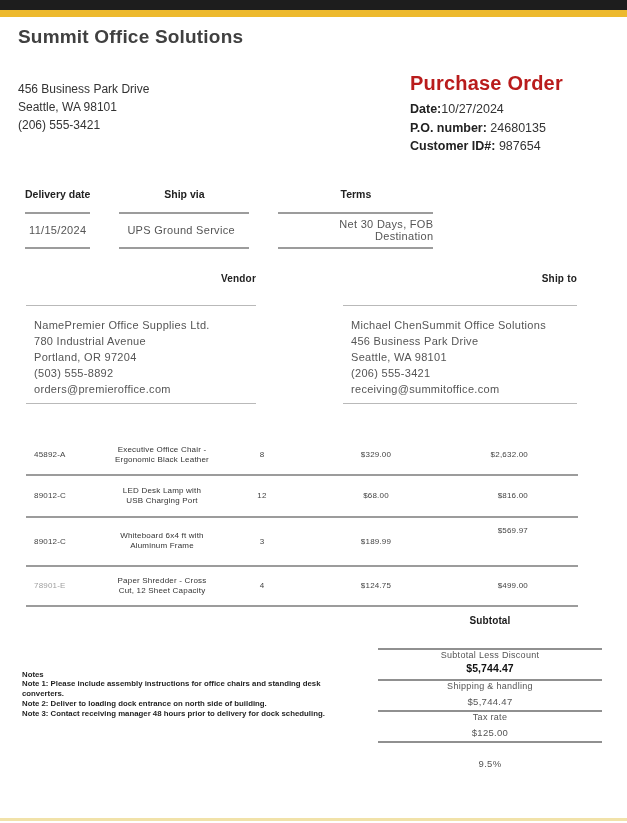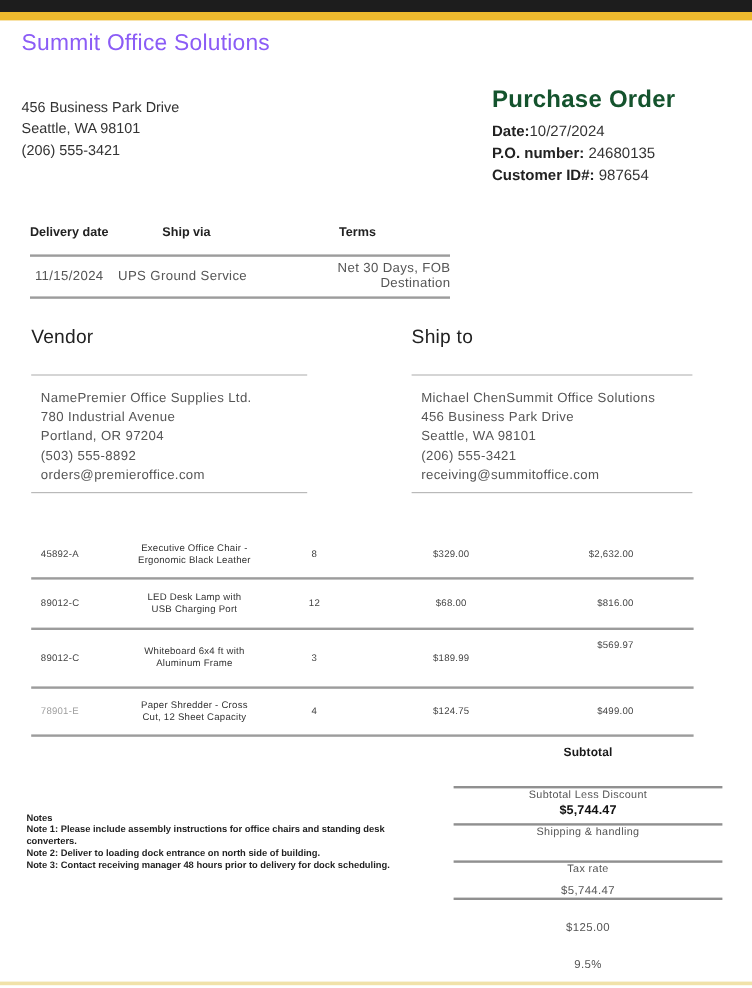--- a/index.html
+++ b/index.html
@@ -5,47 +5,47 @@
   html,body { margin:0; padding:0; background:#fff; }
   .page {
     width:627px; height:823px; position:relative; overflow:hidden;
     background:#ffffff; font-family:"Liberation Sans", sans-serif;
   }
   .bar-black { height:10px; background:#1d1d1d; }
   .bar-gold  { height:7px;  background:#edb92e; }
   .content { padding:0 25px 0 18px; }
 
   
-  .company-name { margin:9px 0 0 0; font-size:19px; font-weight:normal; color:#8b5cf6; letter-spacing:.2px; }
+  .company-name { margin:9px 0 0 0; font-size:19px; font-weight:bold; color:#404040; letter-spacing:.2px; }
   .head-row { display:flex; justify-content:space-between; margin-top:24px; }
   .company-address { padding-top:8px; font-size:12px; line-height:18px; color:#333; }
   .po-block { width:192px; }
-  .po-title { margin:0 0 5px 0; font-size:20px; font-weight:bold; color:#14532d; letter-spacing:.2px; }
+  .po-title { margin:0 0 5px 0; font-size:20px; font-weight:bold; color:#b91c1c; letter-spacing:.2px; }
   .meta-line { font-size:12.5px; line-height:18.5px; color:#222; }
   .meta-line .lbl { font-weight:bold; }
   .meta-line .sep { font-weight:bold; white-space:pre; }
   .meta-line .val { font-weight:normal; color:#333; }
 
   
-  .ship-table { margin:20px 0 0 7px; width:540px; display:flex; }
+  .ship-table { margin:20px 0 0 7px; width:540px; display:flex;gap:29px; }
   .ship-col:nth-of-type(2) { width:130px; }
   .ship-col:nth-of-type(3) { width:155px;text-align:right; }
   .ship-col:nth-of-type(4) { width:255px; }
   .ship-header { height:36px; display:flex; align-items:center; justify-content:center;
                  font-size:10.5px; font-weight:bold; color:#222; }
   .ship-value  { border-top:2px solid #9c9c9c; border-bottom:2px solid #9c9c9c; height:33px;
                  display:flex; align-items:center; justify-content:center;
                  font-size:11px; color:#555; letter-spacing:.3px; }
   .ship-col:nth-of-type(2) .ship-value { justify-content:flex-start; padding-left:8px; }
 
   
   .parties { margin:24px 0 0 8px; width:551px; display:flex; justify-content:space-between; }
   .party { width:230px; }
   .party.ship-to { width:234px; }
-  .party-heading { font-size:16px; font-weight:normal; color:#222; letter-spacing:.2px; }
+  .party-heading { font-size:10px; font-weight:bold; color:#222; letter-spacing:.2px;text-align:right; }
   .party-lines { margin-top:21px; border-top:1px solid #b9b9b9; border-bottom:1px solid #b9b9b9;
                  padding:11px 0 6px 8px; font-size:11px; line-height:16px; color:#555; letter-spacing:.3px; }
 
   
   .items { margin:32px 0 0 8px; width:552px; }
   .items-grid { display:grid; grid-template-columns:74px 124px 76px 152px 126px; align-items:center; }
   .items-header { height:34px; border-bottom:2px solid #9c9c9c; }
   .ih { text-align:center; font-size:8.5px; font-weight:bold; color:#222; }
   .ih.total { text-align:left; font-size:11px; }
   .items-rows > div { min-height:38px; border-bottom:2px solid #9c9c9c; font-size:8px; color:#444; letter-spacing:.2px; }
@@ -60,21 +60,21 @@
   .c-unit  { text-align:center; }
   .c-total { text-align:right; padding-right:50px; }
 
   
   .bottom { margin-top:8px; display:flex; justify-content:space-between; align-items:flex-start; }
   .notes { width:332px; margin-left:4px; margin-top:55px;
            font-size:7.8px; font-weight:bold; color:#1f1f1f; line-height:9.8px; }
   .totals { width:224px; }
   .t-row { display:flex; align-items:center; height:29px;flex-direction:column; }
   .t-row:first-of-type { height:33px; }
-  .t-row:not(:first-of-type) { border-top:2px solid #909090;gap:34px; }
+  .t-row:not(:first-of-type) { border-top:2px solid #909090; }
   .t-label { width:147px; text-align:center; font-size:9px; color:#555; letter-spacing:.3px; }
   .t-value { width:77px;  text-align:center; font-size:9.5px; color:#555; letter-spacing:.3px;margin-top:36px; }
   .t-row:first-of-type .t-label, .t-row:last-of-type .t-label
     { font-weight:bold; color:#1a1a1a; font-size:10px; letter-spacing:.1px; }
   .t-row:first-of-type .t-value, .t-row:last-of-type .t-value
     { font-weight:bold; color:#111; font-size:10.5px; letter-spacing:.1px; }
 
   .footer-gold { position:absolute; left:0; right:0; bottom:2px; height:3px; background:#f1e2a9; }
 </style>
 </head>

